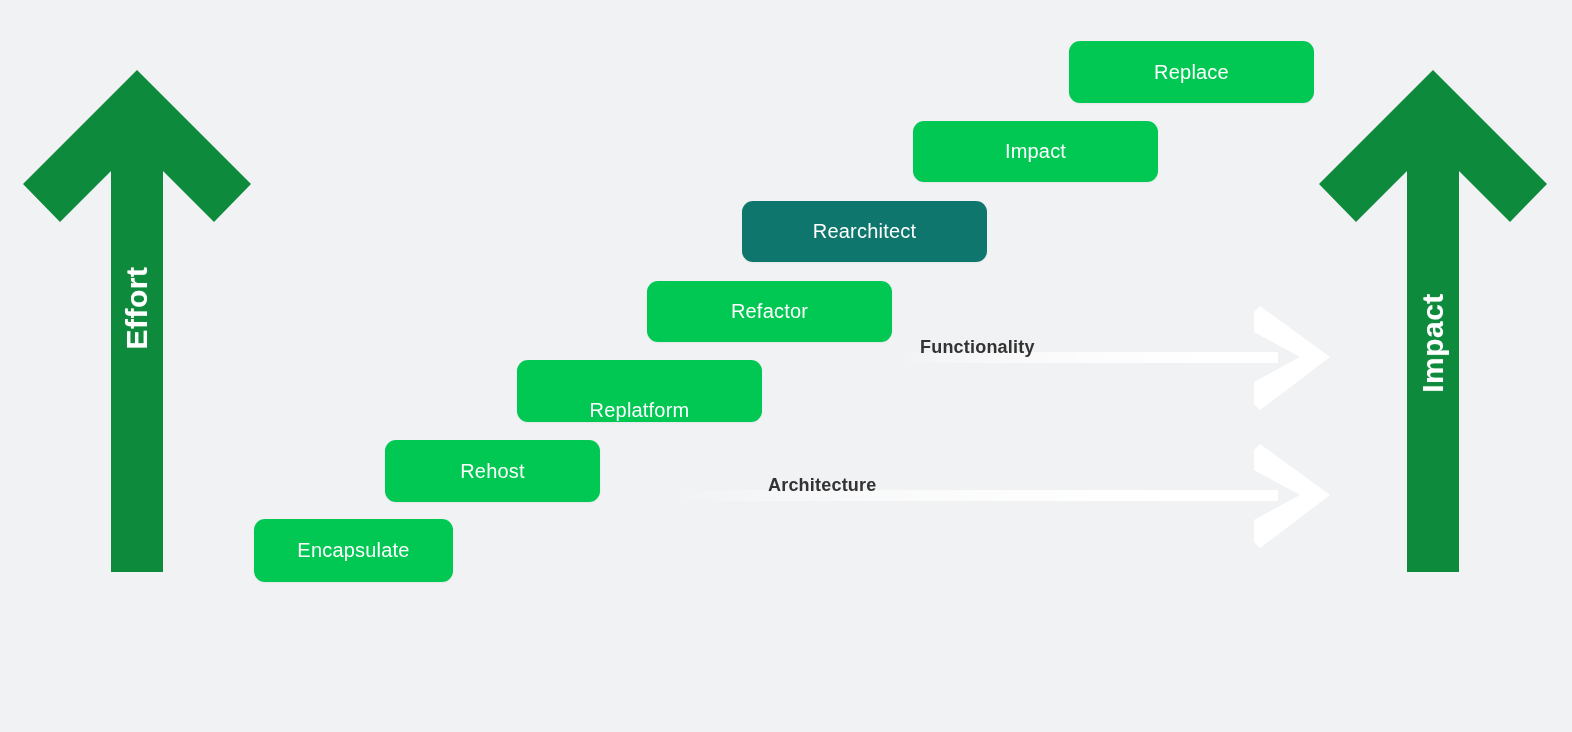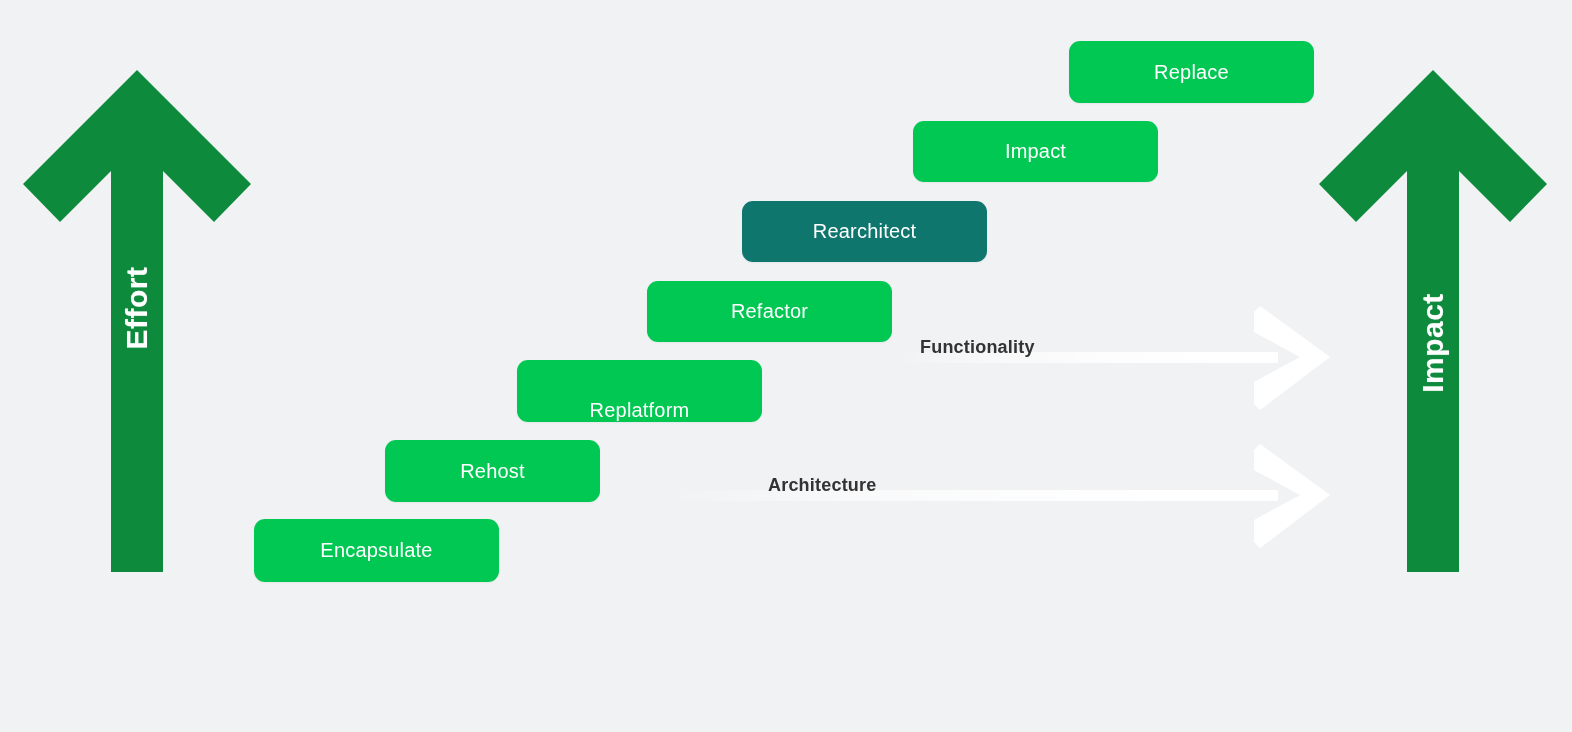--- a/index.html
+++ b/index.html
@@ -95,21 +95,21 @@
 
   <div class="h-arrow" style="left:668px;top:444px;width:660px;height:108px;">
     <div class="h-shaft" style="left:0;top:46px;width:610px;"></div>
     <svg class="h-head" viewBox="0 0 76 104" width="76" height="104" style="left:586px;top:0;">
       <polygon points="6,0 76,51 6,104 0,98 0,76 46,51 0,26 0,6" fill="#ffffff"></polygon>
     </svg>
     <span class="h-label" style="left:100px;top:31px;">Architecture</span>
   </div>
 
 
-  <div class="step" style="left:254px;top:519px;width:245px;height:63px;background:#00c853;">
+  <div class="step" style="left:254px;top:519px;width:199px;height:63px;background:#00c853;">
     <span>Encapsulate</span>
   </div>
 
   <div class="step" style="left:385px;top:440px;width:215px;height:62px;background:#00c853;">
     <span>Rehost</span>
   </div>
 
   <div class="step" style="left:517px;top:360px;width:245px;height:62px;background:#00c853;align-items:flex-end;">
     <span>Replatform</span>
   </div>

